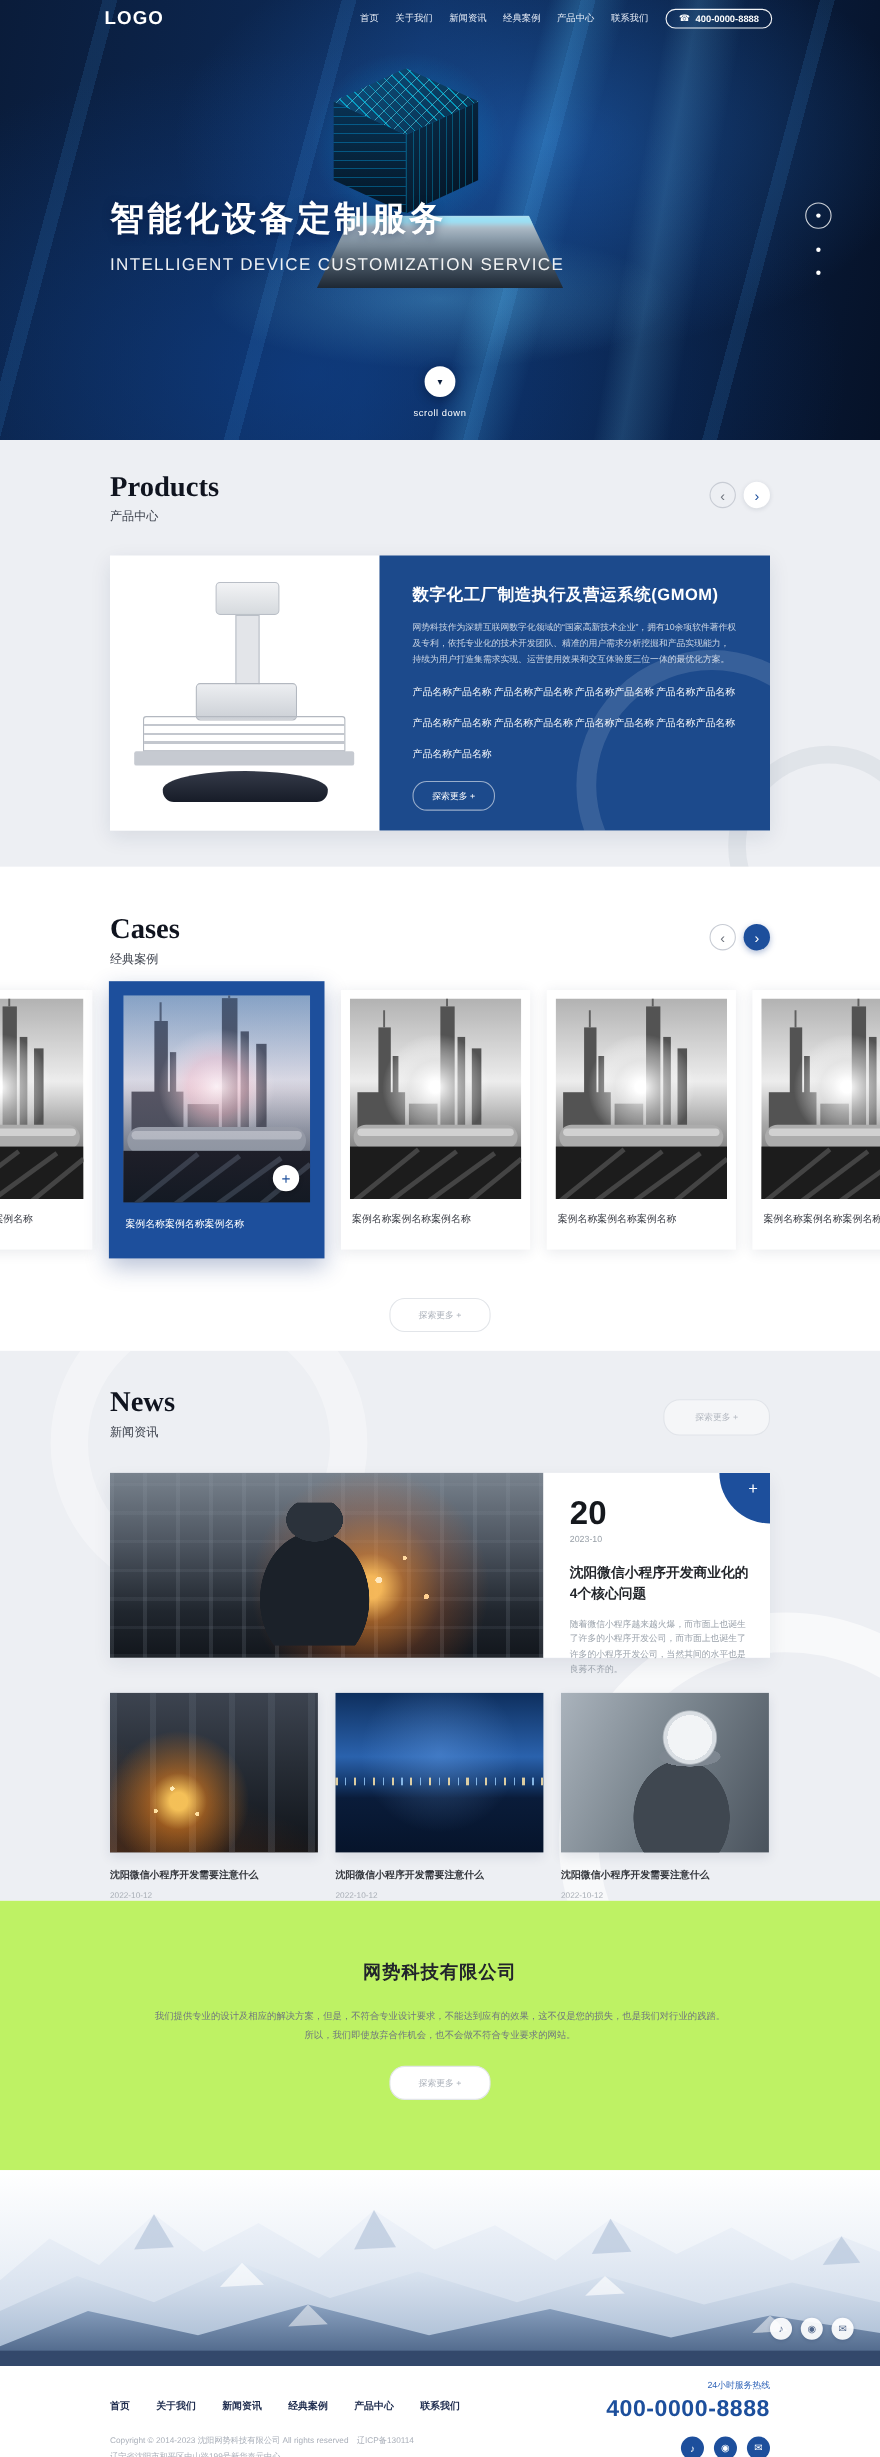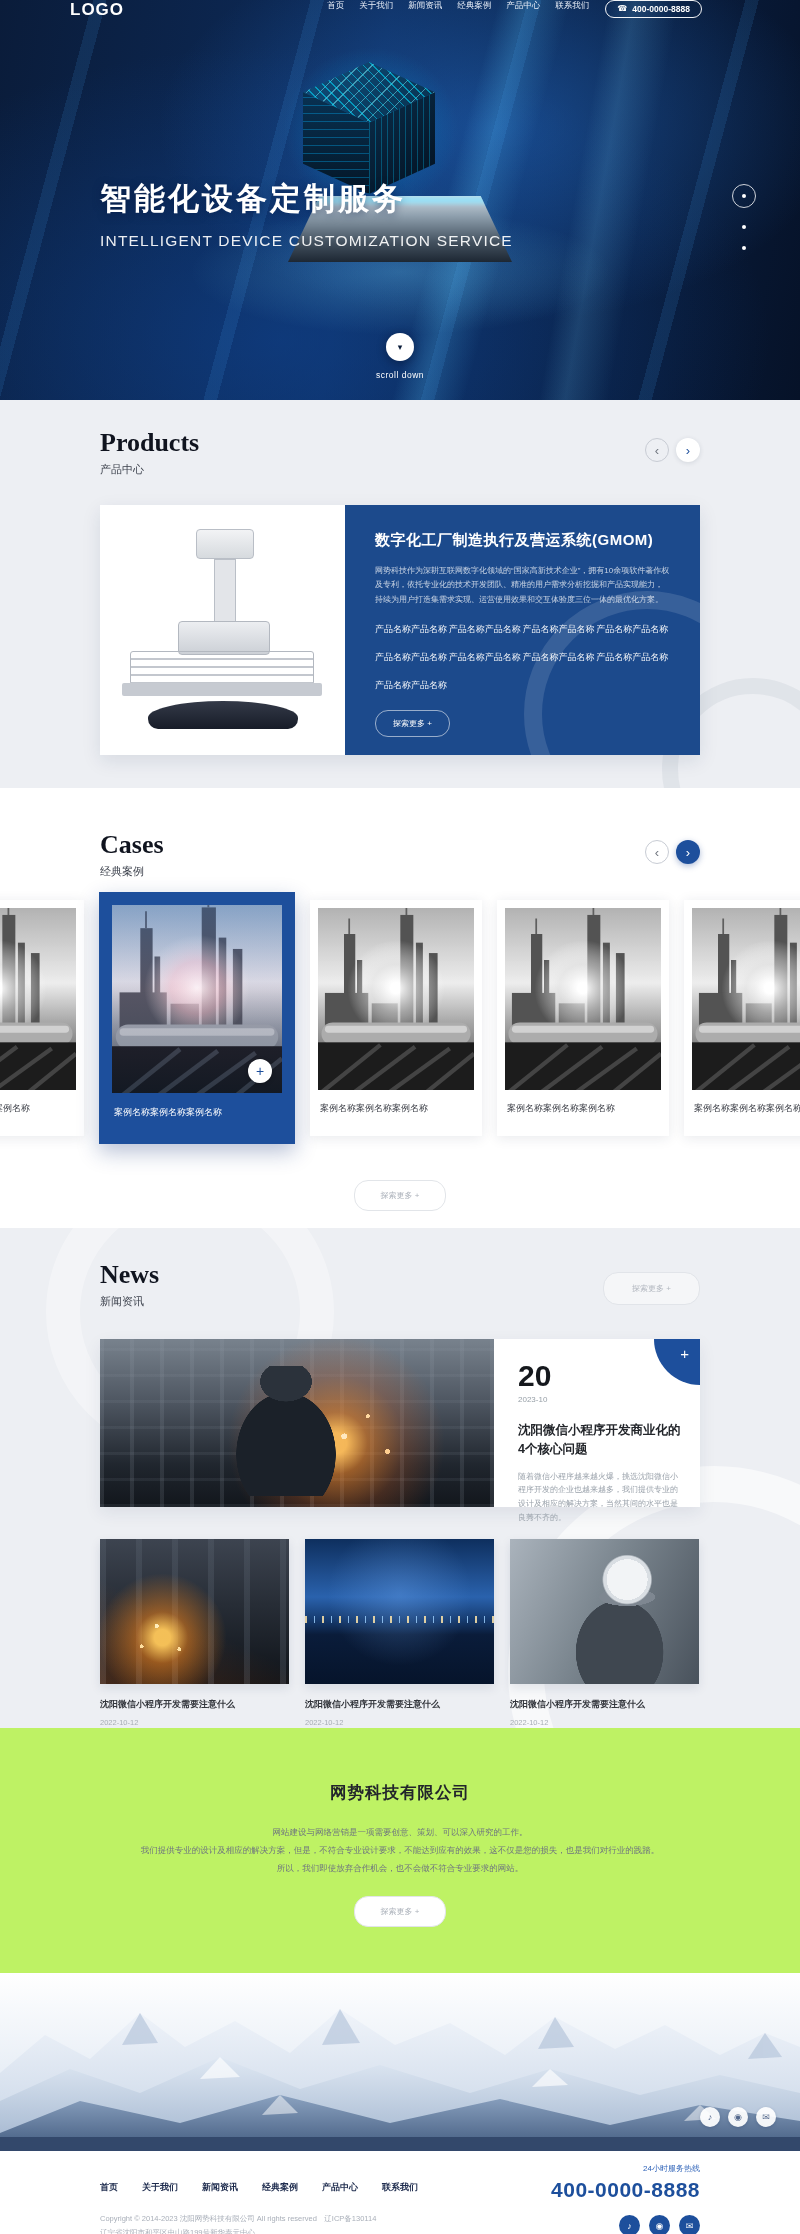--- a/index.html
+++ b/index.html
@@ -11,22 +11,22 @@
  background:
   radial-gradient(ellipse 520px 300px at 62% 32%, rgba(40,120,220,.45), transparent 65%),
   radial-gradient(ellipse 700px 420px at 35% 85%, rgba(16,70,150,.55), transparent 70%),
   linear-gradient(100deg,#0a1c3a 0%,#0d2c5c 45%,#061228 100%)}
 .hero::before{content:"";position:absolute;inset:0;
  background:repeating-linear-gradient(105deg,transparent 0 90px,rgba(70,170,255,.12) 90px 103px,transparent 103px 210px)}
 .hero::after{content:"";position:absolute;inset:0;
  background:linear-gradient(105deg,transparent 55%,rgba(90,200,255,.22) 58%,transparent 63%),
  linear-gradient(100deg,transparent 70%,rgba(120,210,255,.16) 73%,transparent 78%),
  radial-gradient(ellipse 300px 90px at 50% 68%, rgba(120,220,255,.28), transparent 70%)}
-.site-header{position:absolute;top:0;left:0;right:0;height:34px;display:flex;align-items:flex-start;
- padding:0 98px 0 70px;z-index:5}
+.site-header{position:absolute;top:0;left:0;right:0;height:34px;display:flex;align-items:center;
+ padding:0 98px 0 95px;z-index:5}
 .logo{color:#fff;font-size:17px;font-weight:bold;letter-spacing:1px}
 .main-nav{margin-left:auto;display:flex;gap:15px}
 .main-nav a{color:#e8eef8;font-size:8.5px;text-decoration:none}
 .phone-pill{margin-left:16px;display:flex;align-items:center;gap:5px;border:1px solid rgba(255,255,255,.95);
  border-radius:10px;padding:3px 11px;color:#fff;font-size:8.5px;font-weight:bold;background:transparent}
 .phone-pill .ficon{font-size:8px;line-height:1}
 .hero-copy{position:absolute;left:100px;top:178px;z-index:4}
 .hero-title{color:#fff;font-size:31px;font-weight:bold;letter-spacing:3px;text-shadow:0 2px 8px rgba(0,20,60,.5)}
 .hero-sub{color:rgba(255,255,255,.92);font-size:15.5px;letter-spacing:1.2px;margin-top:12px;font-weight:400}
 .cube{position:absolute;left:303px;top:62px;width:132px;height:132px;z-index:2}
@@ -388,21 +388,21 @@
 
       <div class="featured">
         <div class="fe-photo"></div>
         <div class="fe-panel">
           <div class="corner-plus">
               <span>+</span>
             </div>
           <div class="fe-day">20</div>
           <div class="fe-date">2023-10</div>
           <div class="fe-title">沈阳微信小程序开发商业化的4个核心问题</div>
-          <p class="fe-excerpt">随着微信小程序越来越火爆，挑选沈阳微信小程序开发的企业也越来越多，我们提供专业的设计及相应的解决方案，当然其间的水平也是良莠不齐的。</p>
+          <p class="fe-excerpt">随着微信小程序越来越火爆，而市面上也诞生了许多的小程序开发公司，而市面上也诞生了许多的小程序开发公司，当然其间的水平也是良莠不齐的。</p>
         </div>
       </div>
 
       <div class="news-grid">
         <div class="news-card">
           <div class="nc-photo np1"></div>
           <div class="nc-title">沈阳微信小程序开发需要注意什么</div>
           <div class="nc-date">2022-10-12</div>
         </div>
         <div class="news-card">
@@ -415,21 +415,20 @@
           <div class="nc-title">沈阳微信小程序开发需要注意什么</div>
           <div class="nc-date">2022-10-12</div>
         </div>
       </div>
     </div>
   </section>
 
   <section class="section-about">
     <h2 class="about-title">网势科技有限公司</h2>
     <div class="about-lines">
-      <p>网站建设与网络营销是一项需要创意、策划、可以深入研究的工作。</p>
       <p>我们提供专业的设计及相应的解决方案，但是，不符合专业设计要求，不能达到应有的效果，这不仅是您的损失，也是我们对行业的践踏。</p>
       <p>所以，我们即使放弃合作机会，也不会做不符合专业要求的网站。</p>
     </div>
     <div class="center-more-row about-more-row">
       <button class="center-more">探索更多 +</button>
     </div>
   </section>
 
   <div class="mountain">
     <svg viewBox="0 0 800 178" preserveAspectRatio="none">

